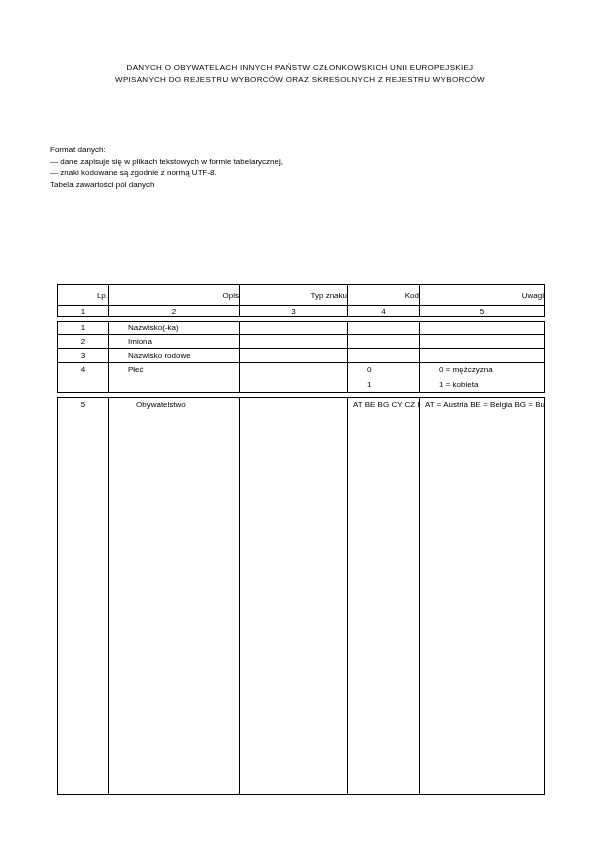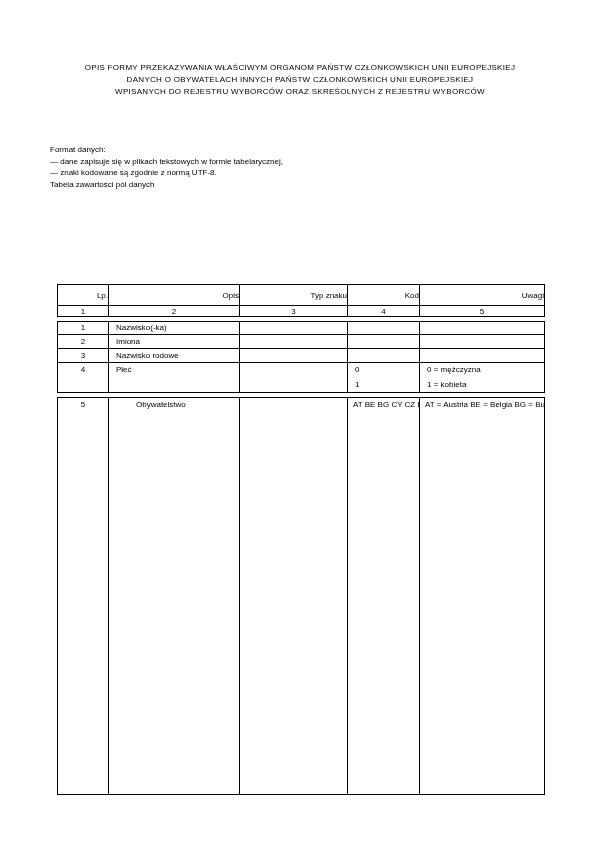--- a/index.html
+++ b/index.html
@@ -38,21 +38,21 @@
   col.c-opis { width:131px; }
   col.c-typ  { width:108px; }
   col.c-kod  { width:72px; }
   col.c-uwagi{ width:125px; }
 
   .t1 { top:284px; }
   .t1 tr.hdr td  { height:21px; text-align:right; vertical-align:middle; }
   .t1 tr.nums td { height:11px; text-align:center; vertical-align:middle; line-height:9px; }
 
   .t2 { top:321px; }
-  .t2 td { height:13px; vertical-align:middle; line-height:12px; padding-left:7px; }
+  .t2 td { height:13px; vertical-align:middle; line-height:12px; padding-left:19px; }
   .t2 td.lp { text-align:center; padding-left:0; }
   .t2 tr.r2 td, .t2 tr.r3 td { height:14px; }
   .t2 tr.r4 td {
     height:29px; vertical-align:top;
     line-height:14.7px; white-space:pre-line;
   }
   .t2 tr.r4 td.lp { white-space:nowrap; }
 
   .t3 { top:397px; }
   .t3 td {
@@ -62,21 +62,20 @@
   }
   .t3 td.lp { text-align:center; padding-left:0; }
   .t3 td.opis { padding-left:27px; }
 </style>
 </head>
 <body>
 
 <div class="page">
 
   <div class="title">
-    <div>OPIS FORMY PRZEKAZYWANIA WŁAŚCIWYM ORGANOM PAŃSTW CZŁONKOWSKICH UNII EUROPEJSKIEJ</div>
     <div>DANYCH O OBYWATELACH INNYCH PAŃSTW CZŁONKOWSKICH UNII EUROPEJSKIEJ</div>
     <div>WPISANYCH DO REJESTRU WYBORCÓW ORAZ SKREŚOLNYCH Z REJESTRU WYBORCÓW</div>
   </div>
 
   <div class="intro">
     <div>Format danych:</div>
     <div>— dane zapisuje się w plikach tekstowych w formie tabelarycznej,</div>
     <div>— znaki kodowane są zgodnie z normą UTF-8.</div>
     <div>Tabela zawartości pól danych</div>
   </div>

